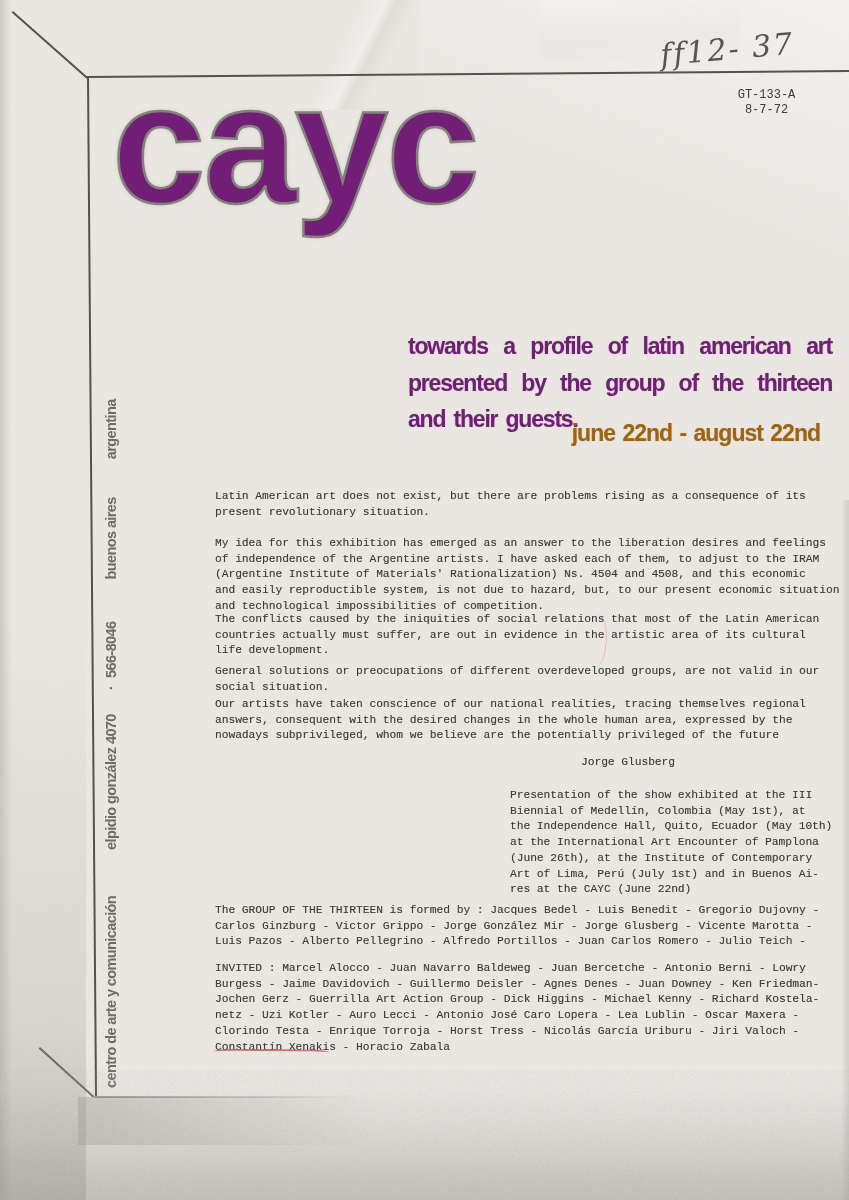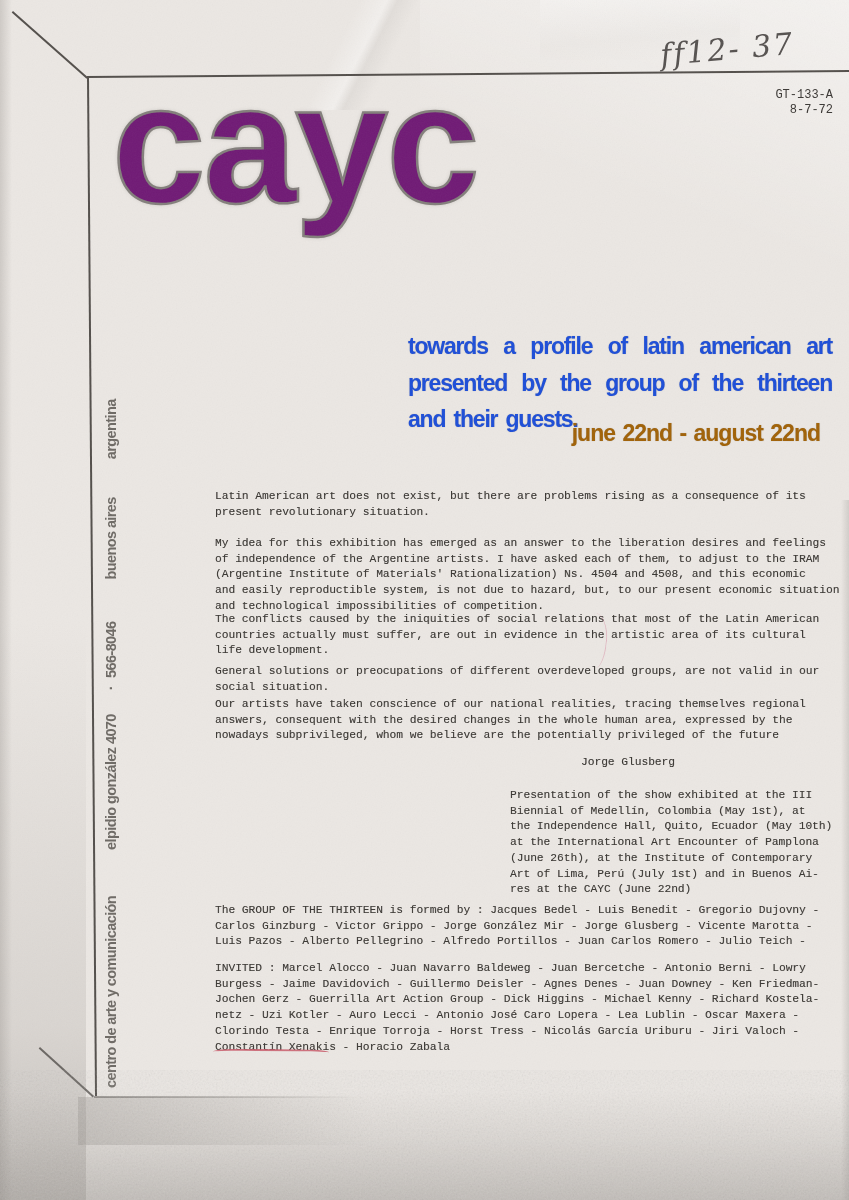--- a/index.html
+++ b/index.html
@@ -36,21 +36,21 @@
   #diag-bottom{left:40px;top:1047px;width:73px;height:2px;background:#6b6763;transform:rotate(42.2deg);}
   #line-bottom{left:94px;top:1096px;width:265px;height:1.6px;
     background:linear-gradient(to right,rgba(90,86,82,.55),rgba(90,86,82,0));}
   
   .handwritten{
     position:absolute;left:660px;top:30px;width:170px;
     font-family:"DejaVu Serif",serif;font-style:italic;font-size:30px;
     color:#565250;transform:rotate(-5deg);letter-spacing:2px;white-space:nowrap;
   }
   .doc-code{
-    position:absolute;left:700px;top:88px;width:133px;text-align:right;
+    position:absolute;left:700px;top:88px;width:133px;text-align:center;
     font-family:"Liberation Mono",monospace;font-size:12px;line-height:15px;
     color:#3b3835;white-space:pre-line;
   }
   .logo{
     position:absolute;left:112px;top:60px;
     font-size:168px;line-height:1;font-weight:bold;letter-spacing:-2px;
     color:#701a75;-webkit-text-stroke:2.5px #837f7b;
     text-shadow:0 0 4px rgba(125,121,117,.45);
   }
   
@@ -60,21 +60,21 @@
     display:flex;align-items:center;white-space:nowrap;
     font-weight:bold;font-size:14.5px;letter-spacing:-0.6px;color:#6e6a65;
   }
   .sidebar .gap1{margin-right:46px;} .sidebar .gap2{margin-right:24px;}
   .sidebar .gap3{margin-right:8px;}  .sidebar .gap4{margin-right:42px;}
   .sidebar .gap5{margin-right:38px;}
   
   .headline{
     position:absolute;left:408px;top:328px;width:424px;
     font-weight:bold;font-size:23px;line-height:36.5px;
-    letter-spacing:-1.2px;word-spacing:3px;color:#1d4ed8;
+    letter-spacing:-1.2px;word-spacing:3px;color:#701a75;
     text-shadow:0 0 1px rgba(93,89,85,.4);
   }
   .hl-just{text-align:justify;text-align-last:justify;}
   .dates{
     position:absolute;left:408px;top:420px;width:412px;text-align:right;
     font-weight:bold;font-size:23px;letter-spacing:-1px;word-spacing:2px;
     color:#a16207;text-shadow:0 0 1px rgba(93,89,85,.4);
   }
   
   .tw{

